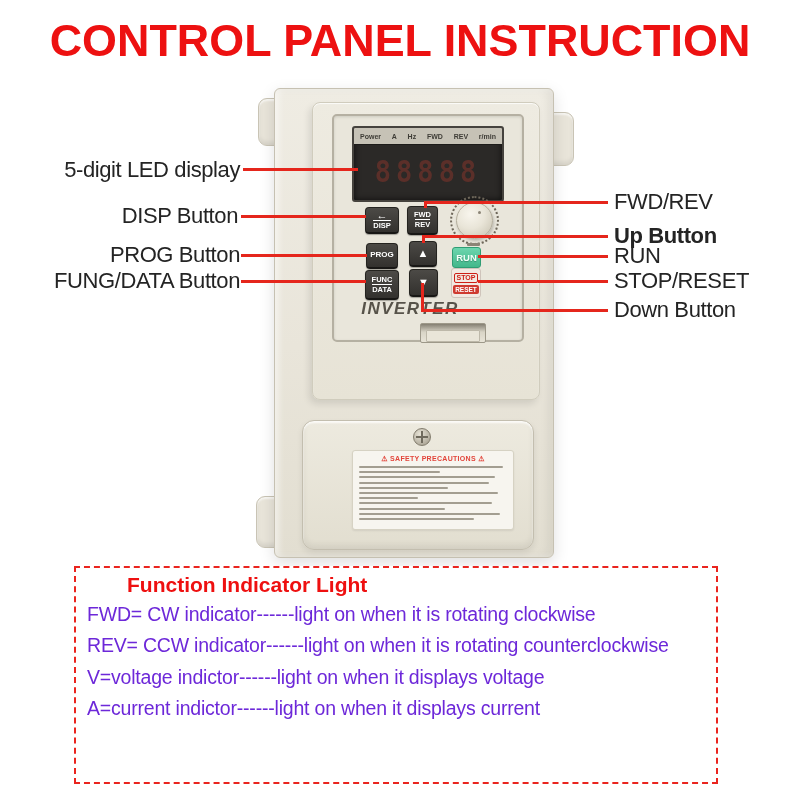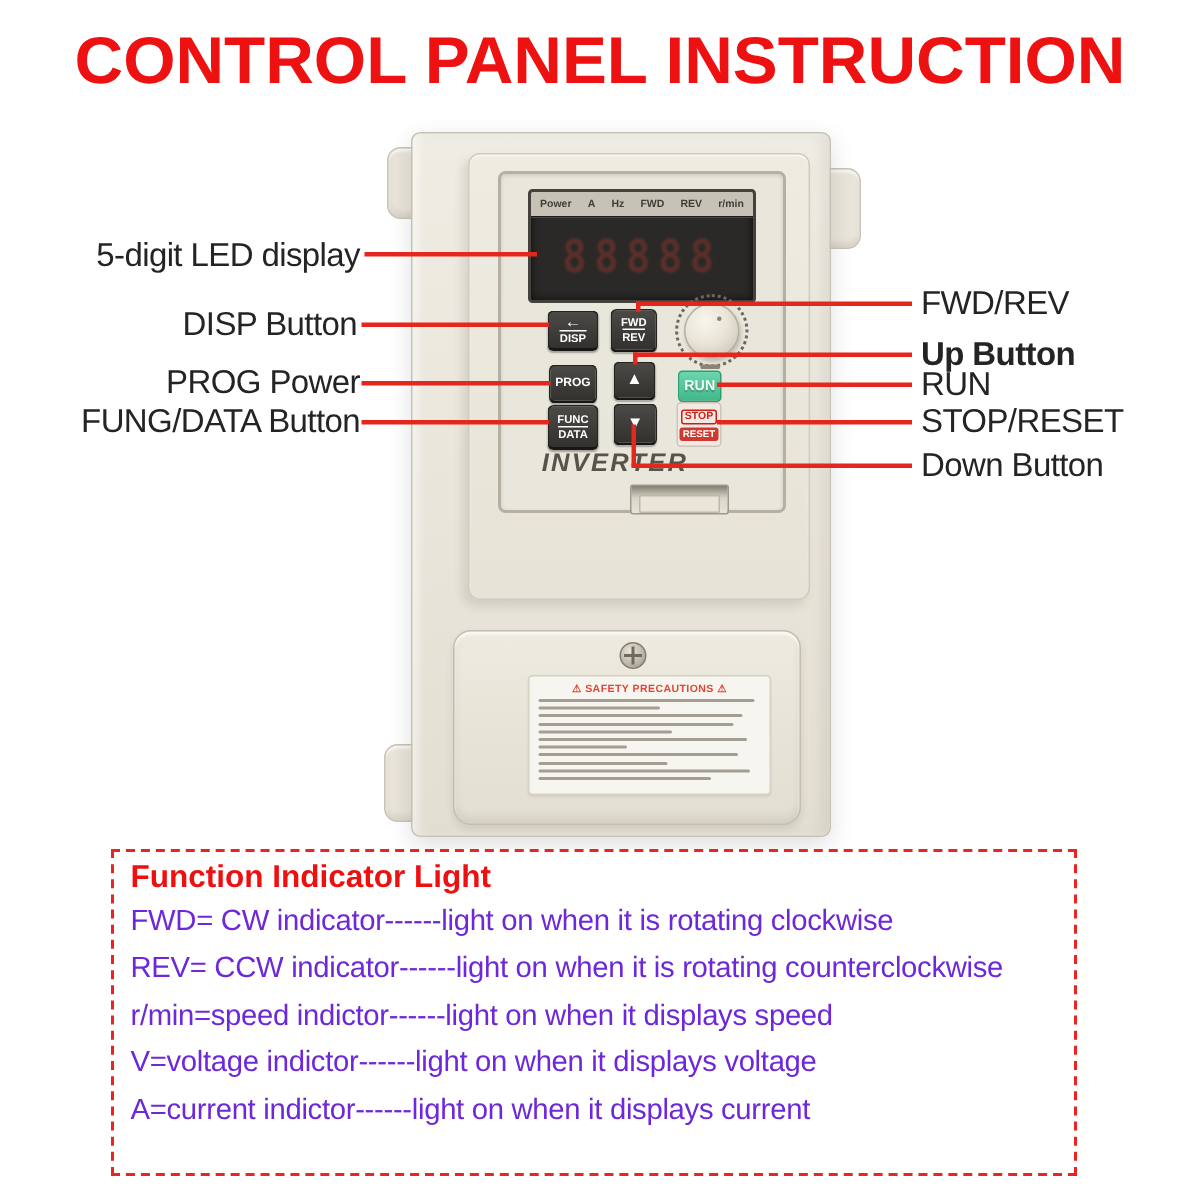--- a/index.html
+++ b/index.html
@@ -137,21 +137,21 @@
   .safety-title{font-size:7px;font-weight:bold;color:#e2453a;text-align:center;letter-spacing:.3px;white-space:nowrap;}
   .safety-lines{margin-top:3px;}
   .sline{height:2px;background:#a39e91;border-radius:1px;margin-bottom:3.2px;}
 
   
   .func-box{
     left:74px;top:566px;width:644px;height:218px;
     border:2px dashed #ea241e;background:#ffffff;box-sizing:border-box;
     padding:3px 0 0 11px;
   }
-  .func-box-title{font-size:21px;font-weight:bold;color:#ee1010;line-height:28px;}
+  .func-box-title{font-size:21px;font-weight:bold;color:#ee1010;line-height:28px;margin-left:40px;}
   .func-line{font-size:19.5px;color:#6d28d9;line-height:31.4px;letter-spacing:-0.2px;white-space:nowrap;}
 </style>
 </head>
 <body>
 
 <div class="abs main-title">CONTROL PANEL INSTRUCTION</div>
 
 <div class="abs ear" style="left:258px;top:98px;width:40px;height:46px;"></div>
 <div class="abs ear" style="left:540px;top:112px;width:32px;height:52px;"></div>
 <div class="abs ear" style="left:256px;top:496px;width:46px;height:50px;"></div>
@@ -240,29 +240,28 @@
 <div class="abs cline-v" style="left:424px;top:201px;height:7px;"></div>
 <div class="abs cline" style="left:422px;top:235px;width:186px;"></div>
 <div class="abs cline-v" style="left:422px;top:235px;height:8px;"></div>
 <div class="abs cline" style="left:478px;top:255px;width:130px;"></div>
 <div class="abs cline" style="left:478px;top:280px;width:130px;"></div>
 <div class="abs cline-v" style="left:421px;top:283px;height:28px;"></div>
 <div class="abs cline" style="left:421px;top:309px;width:187px;"></div>
 
 <div class="abs callout-label lab-left" style="right:560px;top:157px;">5-digit LED display</div>
 <div class="abs callout-label lab-left" style="right:562px;top:203px;">DISP Button</div>
-<div class="abs callout-label lab-left" style="right:560px;top:242px;">PROG Power</div>
+<div class="abs callout-label lab-left" style="right:560px;top:242px;">PROG Button</div>
 <div class="abs callout-label lab-left" style="right:560px;top:268px;">FUNG/DATA Button</div>
 
 <div class="abs callout-label lab-right" style="left:614px;top:189px;">FWD/REV</div>
 <div class="abs callout-label lab-right" style="left:614px;top:223px;font-weight:bold;">Up Button</div>
 <div class="abs callout-label lab-right" style="left:614px;top:243px;">RUN</div>
 <div class="abs callout-label lab-right" style="left:614px;top:268px;">STOP/RESET</div>
 <div class="abs callout-label lab-right" style="left:614px;top:297px;">Down Button</div>
 
 <div class="abs func-box">
   <div class="func-box-title">Function Indicator Light</div>
   <div class="func-line">FWD= CW indicator------light on when it is rotating clockwise</div>
   <div class="func-line">REV= CCW indicator------light on when it is rotating counterclockwise</div>
-  <div class="func-line">r/min=speed indictor------light on when it displays speed</div>
   <div class="func-line">V=voltage indictor------light on when it displays voltage</div>
   <div class="func-line">A=current indictor------light on when it displays current</div>
 </div>
 
 </body></html>

